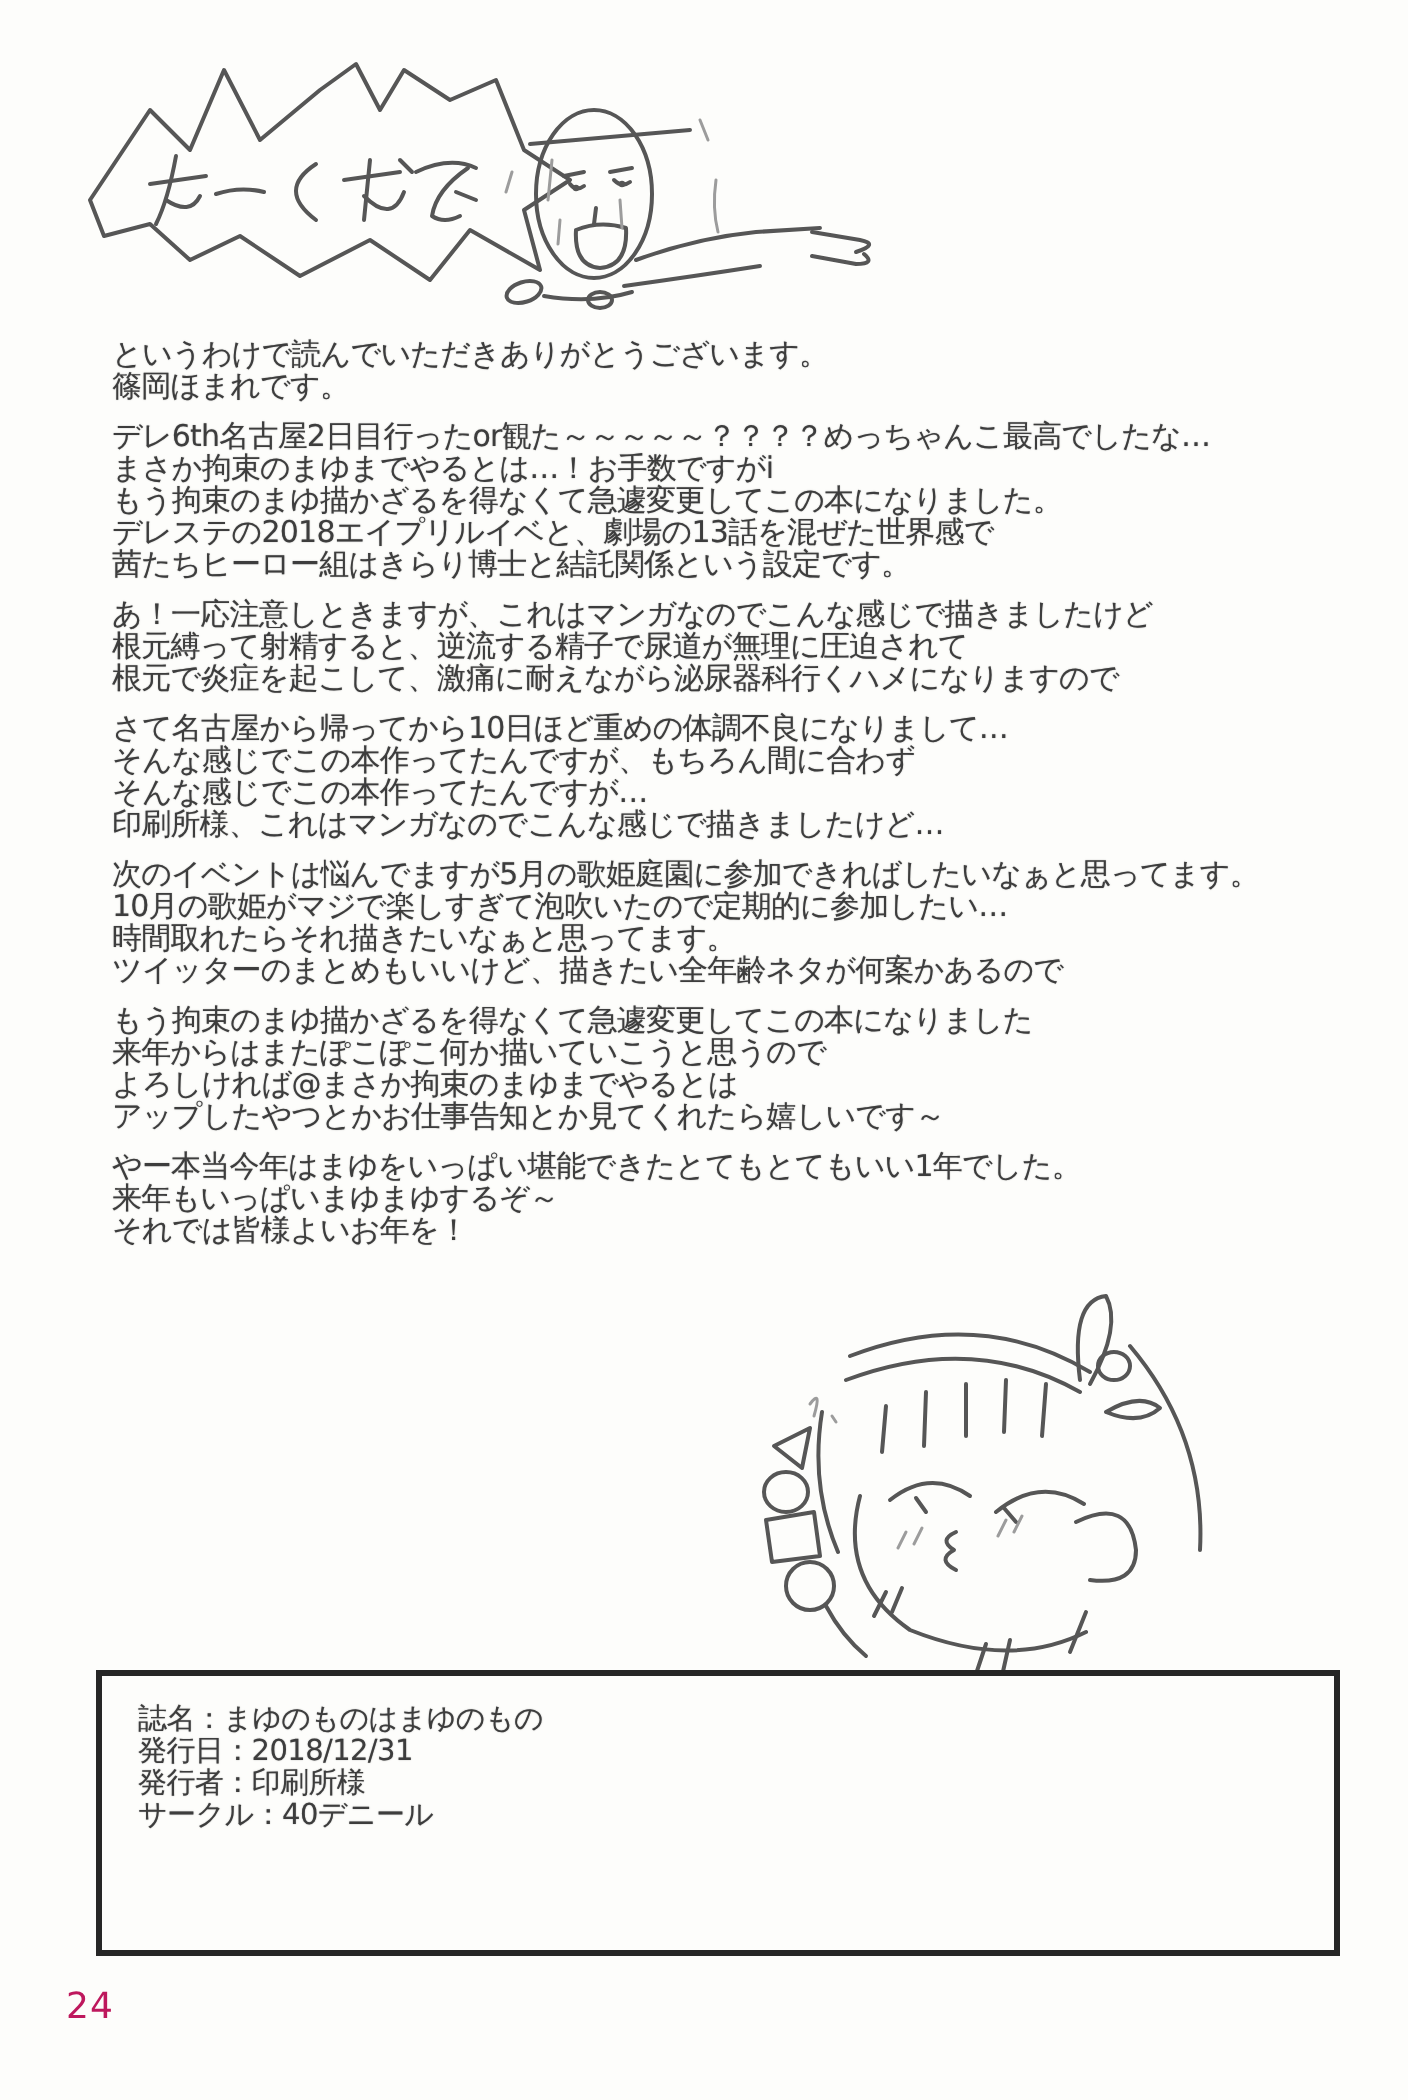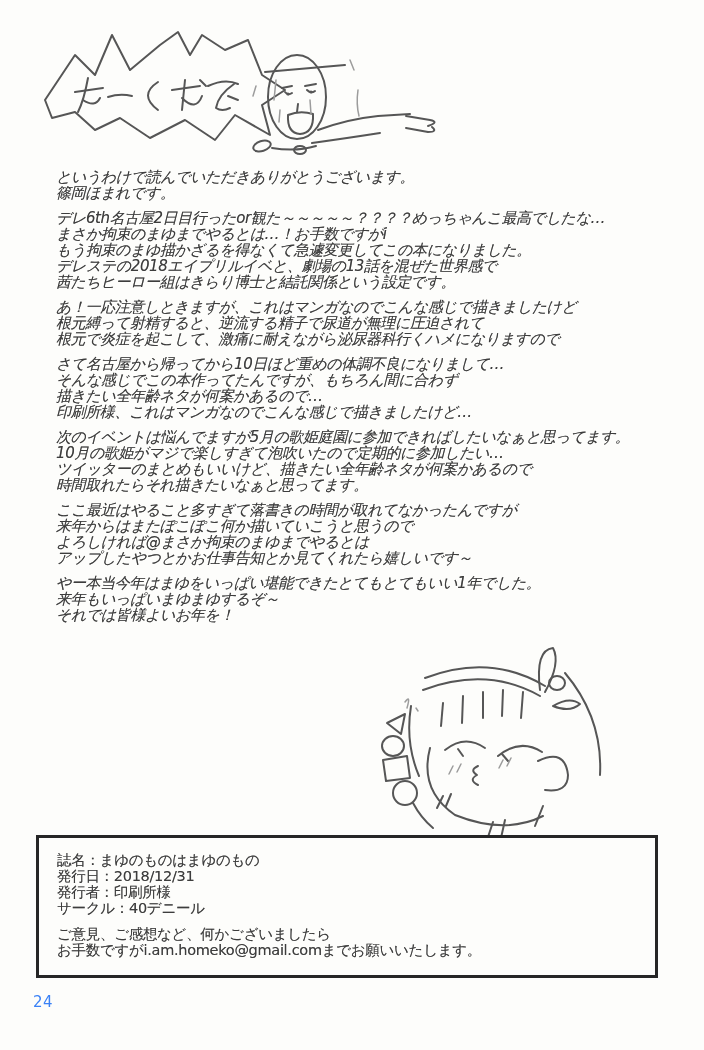--- a/index.html
+++ b/index.html
@@ -23,41 +23,41 @@
   svg .light{stroke:#9c9c9c;stroke-width:1.5;}
   svg .fillmark{fill:#565656;stroke:none;}
   
   .afterword{
     position:absolute;left:56px;top:169px;width:600px;
     font-size:15px;line-height:16px;
     letter-spacing:-0.4px;
     color:#3d3d3d;
     text-shadow:0 0 0.6px rgba(60,60,60,0.55);
   }
-  .afterword .para{margin:0 0 9px 0;font-style:italic;}
+  .afterword .para{margin:0 0 9px 0;}
   .afterword .line{white-space:nowrap;}
   
   .colophon{
-    position:absolute;left:36px;top:835px;width:616px;height:137px;
+    position:absolute;left:48px;top:835px;width:616px;height:137px;
     border:3px solid #262626;
     background:#fdfdfb;
     box-sizing:content-box;
   }
   .colophon-inner{
     padding:14px 0 0 18px;
     font-size:14.5px;line-height:16px;
     letter-spacing:-0.3px;
     color:#3d3d3d;
     text-shadow:0 0 0.6px rgba(60,60,60,0.55);
   }
   .colophon-inner .para{margin:0 0 10px 0;}
   .colophon-inner .line{white-space:nowrap;}
   .page-number{
     position:absolute;left:33px;top:993px;
-    font-size:15px;color:#3b82f6;letter-spacing:0.5px;
+    font-size:18px;color:#be185d;letter-spacing:0.5px;
   }
 </style>
 </head>
 <body>
 
 <div class="page">
 
   <svg class="sketch-top" viewBox="0 0 412 160">
     <g>
       <path d="M17,84 L47,39 L67,59 L84,19 L102,54 L132,29 L150,16 L162,39 L174,19 L197,34 L220,24 L234,59 L257,74 L234,89 L242,119 L207,99 L187,124 L157,104 L122,122 L92,102 L67,114 L47,96 L24,102 Z"></path>
@@ -116,31 +116,31 @@
         <div class="line">茜たちヒーロー組はきらり博士と結託関係という設定です。</div>
       </div>
       <div class="para">
         <div class="line">あ！一応注意しときますが、これはマンガなのでこんな感じで描きましたけど</div>
         <div class="line">根元縛って射精すると、逆流する精子で尿道が無理に圧迫されて</div>
         <div class="line">根元で炎症を起こして、激痛に耐えながら泌尿器科行くハメになりますので</div>
       </div>
       <div class="para">
         <div class="line">さて名古屋から帰ってから10日ほど重めの体調不良になりまして…</div>
         <div class="line">そんな感じでこの本作ってたんですが、もちろん間に合わず</div>
-        <div class="line">描きたい全年齢ネタが何案かあるので…</div>
+        <div class="line">そんな感じでこの本作ってたんですが…</div>
         <div class="line">印刷所様、これはマンガなのでこんな感じで描きましたけど…</div>
       </div>
       <div class="para">
         <div class="line">次のイベントは悩んでますが5月の歌姫庭園に参加できればしたいなぁと思ってます。</div>
         <div class="line">10月の歌姫がマジで楽しすぎて泡吹いたので定期的に参加したい…</div>
+        <div class="line">時間取れたらそれ描きたいなぁと思ってます。</div>
         <div class="line">ツイッターのまとめもいいけど、描きたい全年齢ネタが何案かあるので</div>
-        <div class="line">時間取れたらそれ描きたいなぁと思ってます。</div>
-      </div>
-      <div class="para">
-        <div class="line">ここ最近はやること多すぎて落書きの時間が取れてなかったんですが</div>
+      </div>
+      <div class="para">
+        <div class="line">もう拘束のまゆ描かざるを得なくて急遽変更してこの本になりました</div>
         <div class="line">来年からはまたぽこぽこ何か描いていこうと思うので</div>
         <div class="line">よろしければ@まさか拘束のまゆまでやるとは</div>
         <div class="line">アップしたやつとかお仕事告知とか見てくれたら嬉しいです～</div>
       </div>
       <div class="para">
         <div class="line">やー本当今年はまゆをいっぱい堪能できたとてもとてもいい1年でした。</div>
         <div class="line">来年もいっぱいまゆまゆするぞ～</div>
         <div class="line">それでは皆様よいお年を！</div>
       </div>
     </div>
@@ -192,22 +192,18 @@
   </svg>
 
   <div class="colophon">
     <div class="colophon-inner">
         <div class="para">
           <div class="line">誌名：まゆのものはまゆのもの</div>
           <div class="line">発行日：2018/12/31</div>
           <div class="line">発行者：印刷所様</div>
           <div class="line">サークル：40デニール</div>
         </div>
-        <div class="para">
-          <div class="line">ご意見、ご感想など、何かございましたら</div>
-          <div class="line">お手数ですがi.am.homeko@gmail.comまでお願いいたします。</div>
-        </div>
       </div>
   </div>
 
   <div class="page-number">24</div>
 
 </div>
 
 </body></html>

